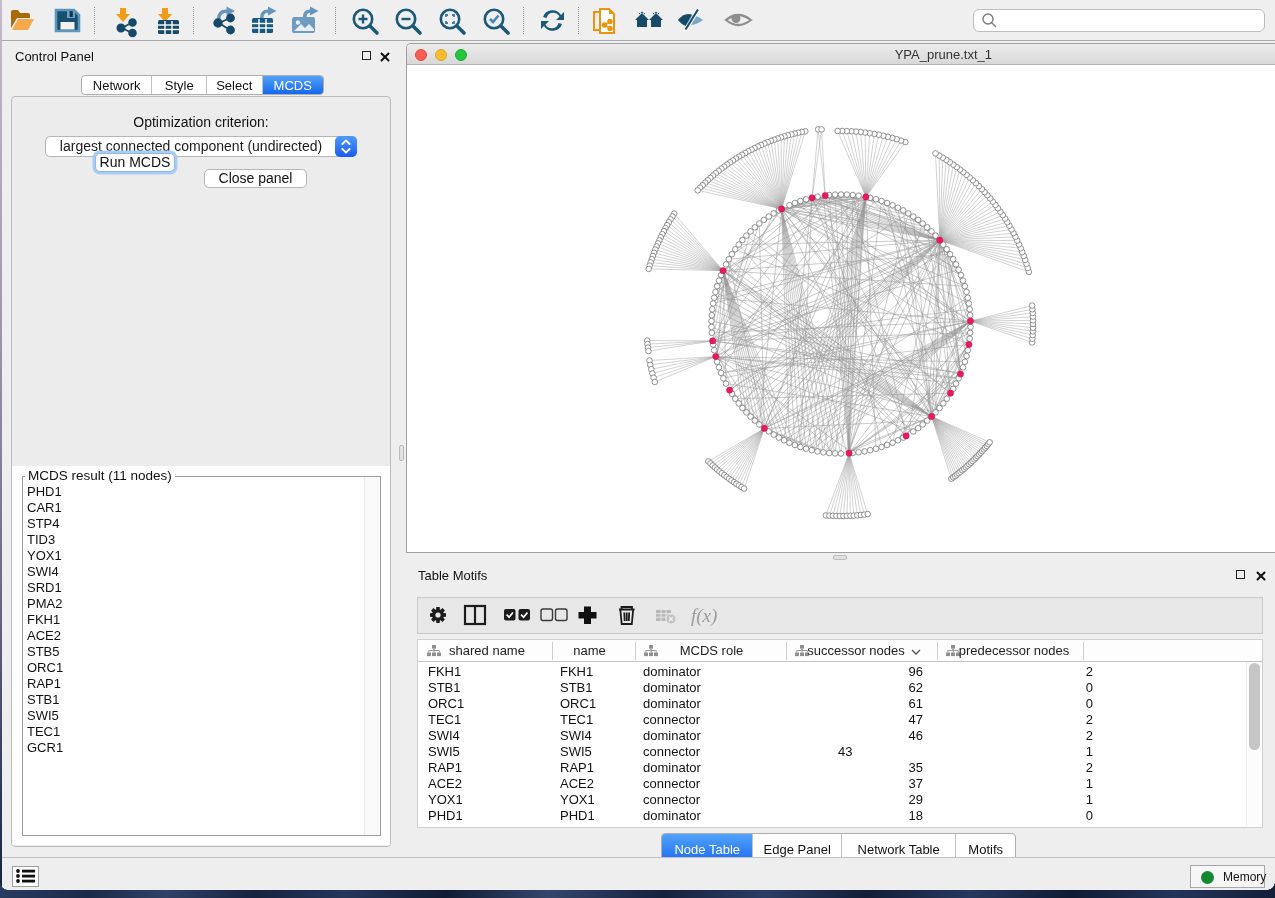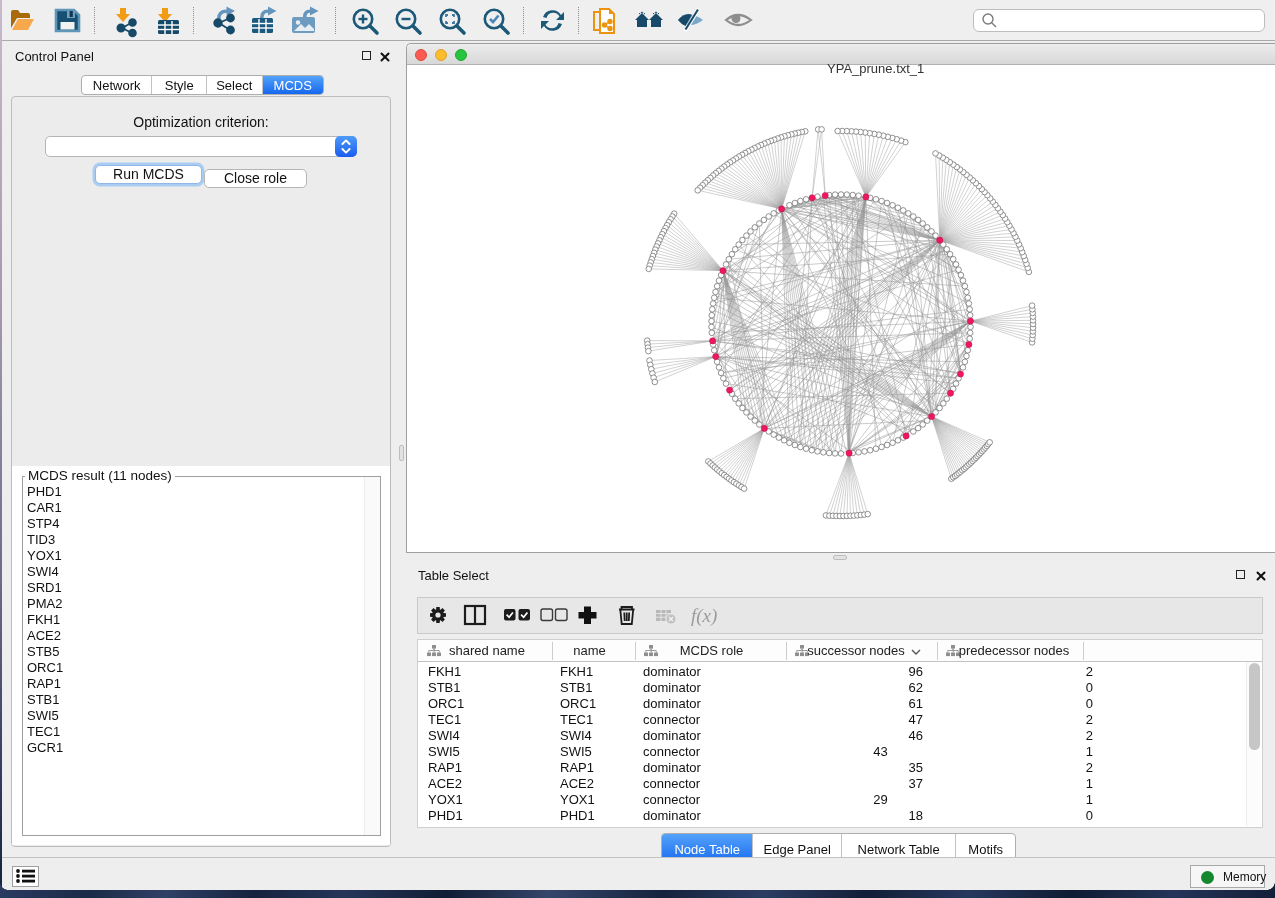--- a/index.html
+++ b/index.html
@@ -24,21 +24,21 @@
 .btn{position:absolute;height:19px;background:#fff;border:1px solid #b5b5b5;border-radius:5px;font-size:14px;text-align:center;line-height:17px;color:#111}
 #resultwhite{left:12px;top:466px;width:378px;height:379px;background:#fff}
 #fieldset{position:absolute;left:22px;top:476px;width:359px;height:360px;border:1px solid #9f9f9f}
 #legend{position:absolute;left:25px;top:468px;background:#fff;padding:0 3px;font-size:13.5px;color:#111}
 #mlist{position:absolute;left:27px;top:484px;font-size:13px;line-height:16px;color:#111}
 #mscroll{position:absolute;left:364px;top:477px;width:16px;height:358px;background:#fafafa;border-left:1px solid #ececec}
 
 #netwin{left:406px;top:43px;width:869px;height:510px;background:#fff;border:1px solid #9f9f9f;border-right:none;border-radius:5px 0 0 0}
 #nettitle{position:absolute;left:0;top:0;width:100%;height:21px;background:linear-gradient(#ececec,#d8d8d8);border-bottom:1px solid #b2b2b2;border-radius:5px 0 0 0}
 .light{position:absolute;top:4.5px;width:12px;height:12px;border-radius:50%}
-#nettext{position:absolute;top:17px;left:420px;width:165px;text-align:left;font-size:13px;color:#333}
+#nettext{position:absolute;top:3px;left:420px;width:165px;text-align:right;font-size:13px;color:#333}
 
 #tp-title{left:418px;top:568px;font-size:13px;color:#111}
 #tptoolbar{left:417px;top:597px;width:846px;height:37px;background:#e7e7e7;border:1px solid #c9c9c9}
 #thead{left:417px;top:639px;width:846px;height:23px;background:#fdfdfd;border:1px solid #cfcfcf;border-bottom:1px solid #c3c3c3}
 .hcell{position:absolute;top:0;height:22px;line-height:22px;font-size:13px;color:#222;text-align:center}
 .hdiv{position:absolute;top:2px;height:18px;width:0;border-left:1px solid #cdcdcd}
 #tbody{left:417px;top:662px;width:846px;height:166px;background:#fff;border:1px solid #cfcfcf;border-top:none}
 .trow{position:absolute;left:0;width:100%;height:16px;font-size:13px;line-height:16px;color:#111}
 .tc{position:absolute;top:0}
 #tscroll{position:absolute;right:1px;top:0;width:15px;height:164px;background:#fcfcfc;border-left:1px solid #ededed}
@@ -191,31 +191,32 @@
   </svg>
 <div class="tabbar" style="left:81px;top:75px;width:243px">
  <div class="tab" style="width:71px">Network</div>
  <div class="tab" style="width:55px">Style</div>
  <div class="tab" style="width:56px">Select</div>
  <div class="tab tabsel" style="width:61px">MCDS</div>
 </div>
 <div class="abs" id="cpbox"></div>
 <div class="abs" id="optlabel">Optimization criterion:</div>
 <div class="abs" id="dropdown">
+ <div id="ddtext">largest connected component (undirected)</div>
  <div id="ddspin">
       <svg width="22" height="21" viewBox="0 0 22 21">
         <g stroke="#fff" stroke-width="1.9" fill="none" stroke-linecap="round" stroke-linejoin="round">
           <path d="M7.4 8 L11 4.4 L14.6 8"></path>
           <path d="M7.4 13 L11 16.6 L14.6 13"></path>
         </g>
       </svg>
     </div>
 </div>
-<div class="btn" style="left:95px;top:165px;width:107px;box-shadow:0 0 0 2.5px #a9cdf2;border-color:#8fb8e8">Run MCDS</div>
-<div class="btn" style="left:204px;top:169px;width:103px">Close role</div>
+<div class="btn" style="left:95px;top:153px;width:80px;box-shadow:0 0 0 2.5px #a9cdf2;border-color:#8fb8e8">Run MCDS</div>
+<div class="btn" style="left:204px;top:169px;width:103px">Close panel</div>
 <div class="abs" id="resultwhite"></div>
 <div class="abs" id="fieldset"></div>
 <div class="abs" id="legend">MCDS result (11 nodes)</div>
 <div class="abs" id="mlist">PHD1<br>CAR1<br>STP4<br>TID3<br>YOX1<br>SWI4<br>SRD1<br>PMA2<br>FKH1<br>ACE2<br>STB5<br>ORC1<br>RAP1<br>STB1<br>SWI5<br>TEC1<br>GCR1</div>
 <div class="abs" id="mscroll"></div>
 <div class="abs" id="netwin">
  <div id="nettitle">
   <div class="light" style="left:7.5px;background:#fc5b53;border:0.5px solid #dd4a43"></div>
   <div class="light" style="left:27.5px;background:#fdbb2e;border:0.5px solid #dfa327"></div>
   <div class="light" style="left:47.5px;background:#27c53e;border:0.5px solid #1fa834"></div>
@@ -546,21 +547,21 @@
       <circle cx="309.7" cy="292.6" r="3.1"></circle>
       <circle cx="554.5" cy="310.0" r="3.1"></circle>
       <circle cx="544.5" cy="329.2" r="3.1"></circle>
       <circle cx="525.6" cy="352.5" r="3.1"></circle>
       <circle cx="323.6" cy="326.1" r="3.1"></circle>
       <circle cx="358.3" cy="364.4" r="3.1"></circle>
       <circle cx="500.1" cy="371.9" r="3.1"></circle>
       <circle cx="443.1" cy="389.2" r="3.1"></circle>
     </g>
 </svg>
-<div class="abs" id="tp-title">Table Select</div>
+<div class="abs" id="tp-title">Table Motifs</div>
 <div class="winbtn" style="left:1236px;top:570px"></div>
 <svg class="abs" style="left:1256px;top:571px" width="10" height="10" viewBox="0 0 10 10">
     <g stroke="#111" stroke-width="2" stroke-linecap="round">
       <line x1="1.5" y1="1.5" x2="8.5" y2="8.5"></line>
       <line x1="8.5" y1="1.5" x2="1.5" y2="8.5"></line>
     </g>
   </svg>
 <div class="abs" id="tptoolbar"></div>
 <svg class="abs" style="left:428px;top:604px" width="300" height="24" viewBox="0 0 300 24">
  <path d="M18.0 9.3L18.0 12.7L15.6 12.9L15.3 13.6L16.9 15.5L14.5 17.9L12.6 16.3L11.9 16.6L11.7 19.0L8.3 19.0L8.1 16.6L7.4 16.3L5.5 17.9L3.1 15.5L4.7 13.6L4.4 12.9L2.0 12.7L2.0 9.3L4.4 9.1L4.7 8.4L3.1 6.5L5.5 4.1L7.4 5.7L8.1 5.4L8.3 3.0L11.7 3.0L11.9 5.4L12.6 5.7L14.5 4.1L16.9 6.5L15.3 8.4L15.6 9.1Z" fill="#1c1c1c"></path>
@@ -688,42 +689,42 @@
       <span class="tc" style="left:10px">SWI4</span>
       <span class="tc" style="left:142px">SWI4</span>
       <span class="tc" style="left:225px">dominator</span>
       <span class="tc" style="left:420px;width:85px;text-align:right">46</span>
       <span class="tc" style="left:590px;width:85px;text-align:right">2</span>
     </div>
 <div class="trow" style="top:82px">
       <span class="tc" style="left:10px">SWI5</span>
       <span class="tc" style="left:142px">SWI5</span>
       <span class="tc" style="left:225px">connector</span>
-      <span class="tc" style="left:420px;width:85px;text-align:center">43</span>
+      <span class="tc" style="left:420px;width:85px;text-align:left">43</span>
       <span class="tc" style="left:590px;width:85px;text-align:right">1</span>
     </div>
 <div class="trow" style="top:98px">
       <span class="tc" style="left:10px">RAP1</span>
       <span class="tc" style="left:142px">RAP1</span>
       <span class="tc" style="left:225px">dominator</span>
       <span class="tc" style="left:420px;width:85px;text-align:right">35</span>
       <span class="tc" style="left:590px;width:85px;text-align:right">2</span>
     </div>
 <div class="trow" style="top:114px">
       <span class="tc" style="left:10px">ACE2</span>
       <span class="tc" style="left:142px">ACE2</span>
       <span class="tc" style="left:225px">connector</span>
       <span class="tc" style="left:420px;width:85px;text-align:right">37</span>
       <span class="tc" style="left:590px;width:85px;text-align:right">1</span>
     </div>
 <div class="trow" style="top:130px">
       <span class="tc" style="left:10px">YOX1</span>
       <span class="tc" style="left:142px">YOX1</span>
       <span class="tc" style="left:225px">connector</span>
-      <span class="tc" style="left:420px;width:85px;text-align:center">29</span>
+      <span class="tc" style="left:420px;width:85px;text-align:right">29</span>
       <span class="tc" style="left:590px;width:85px;text-align:right">1</span>
     </div>
 <div class="trow" style="top:146px">
       <span class="tc" style="left:10px">PHD1</span>
       <span class="tc" style="left:142px">PHD1</span>
       <span class="tc" style="left:225px">dominator</span>
       <span class="tc" style="left:420px;width:85px;text-align:right">18</span>
       <span class="tc" style="left:590px;width:85px;text-align:right">0</span>
     </div>
  <div id="tscroll">

